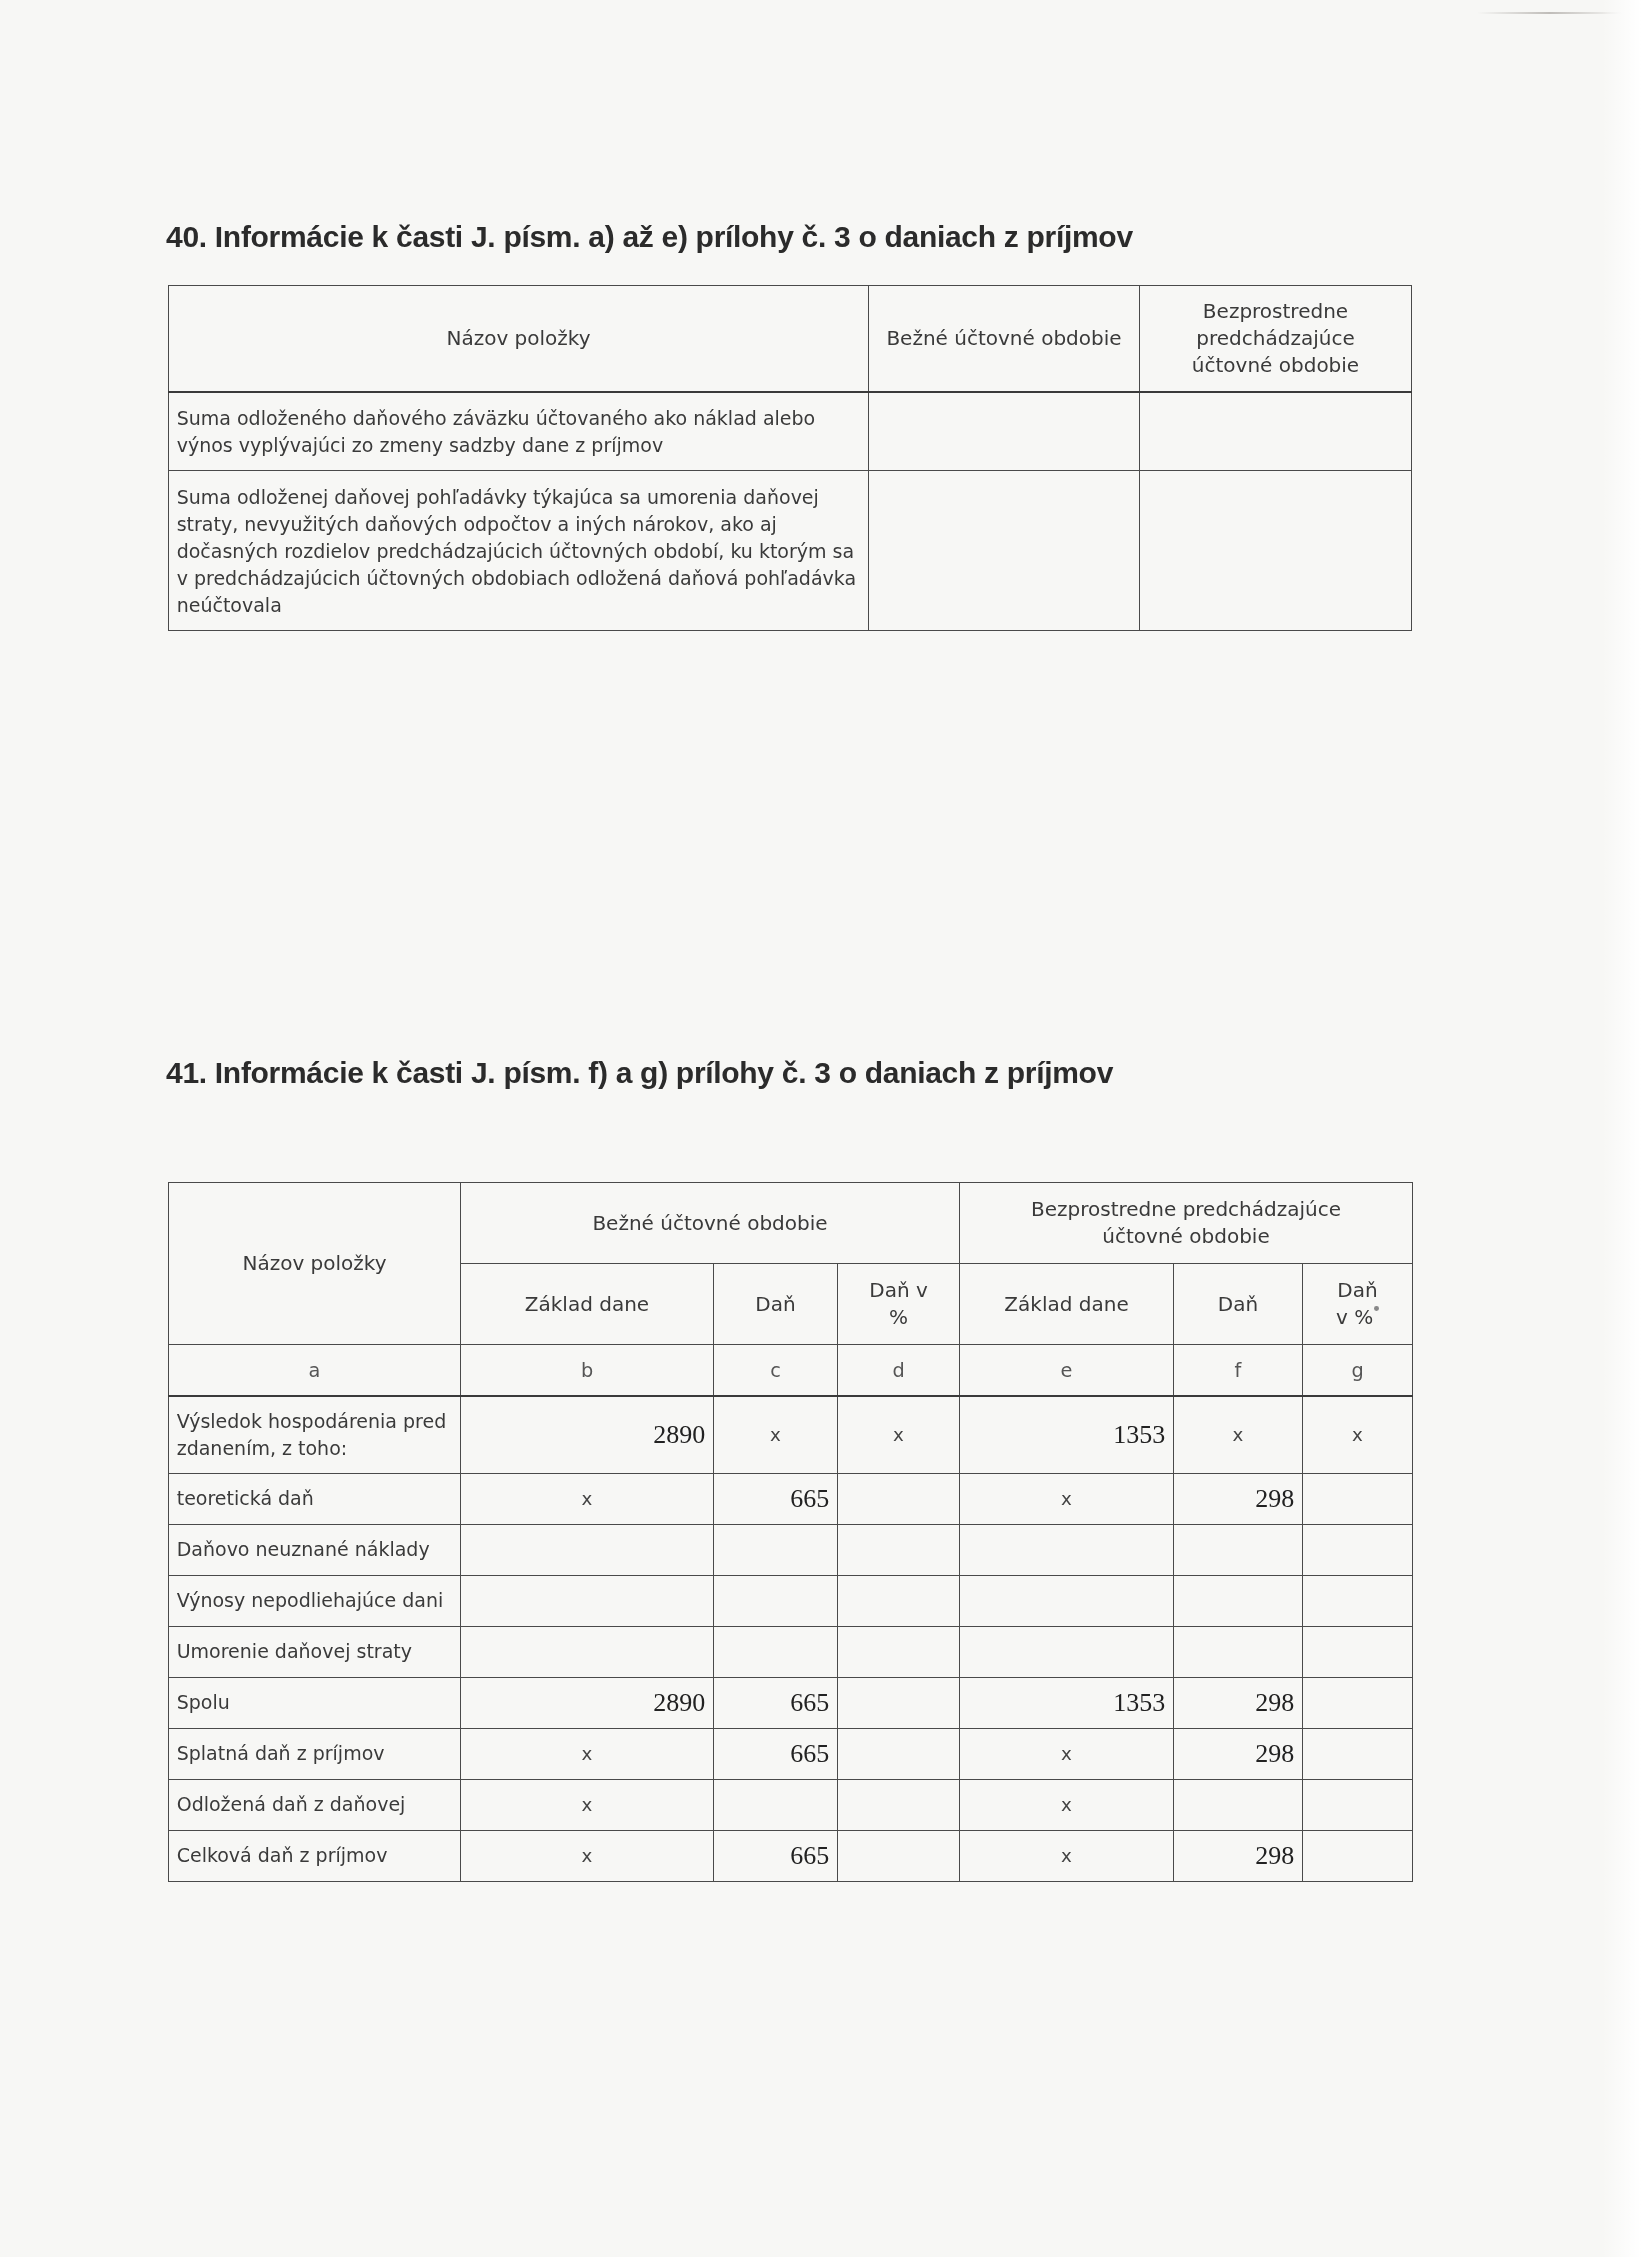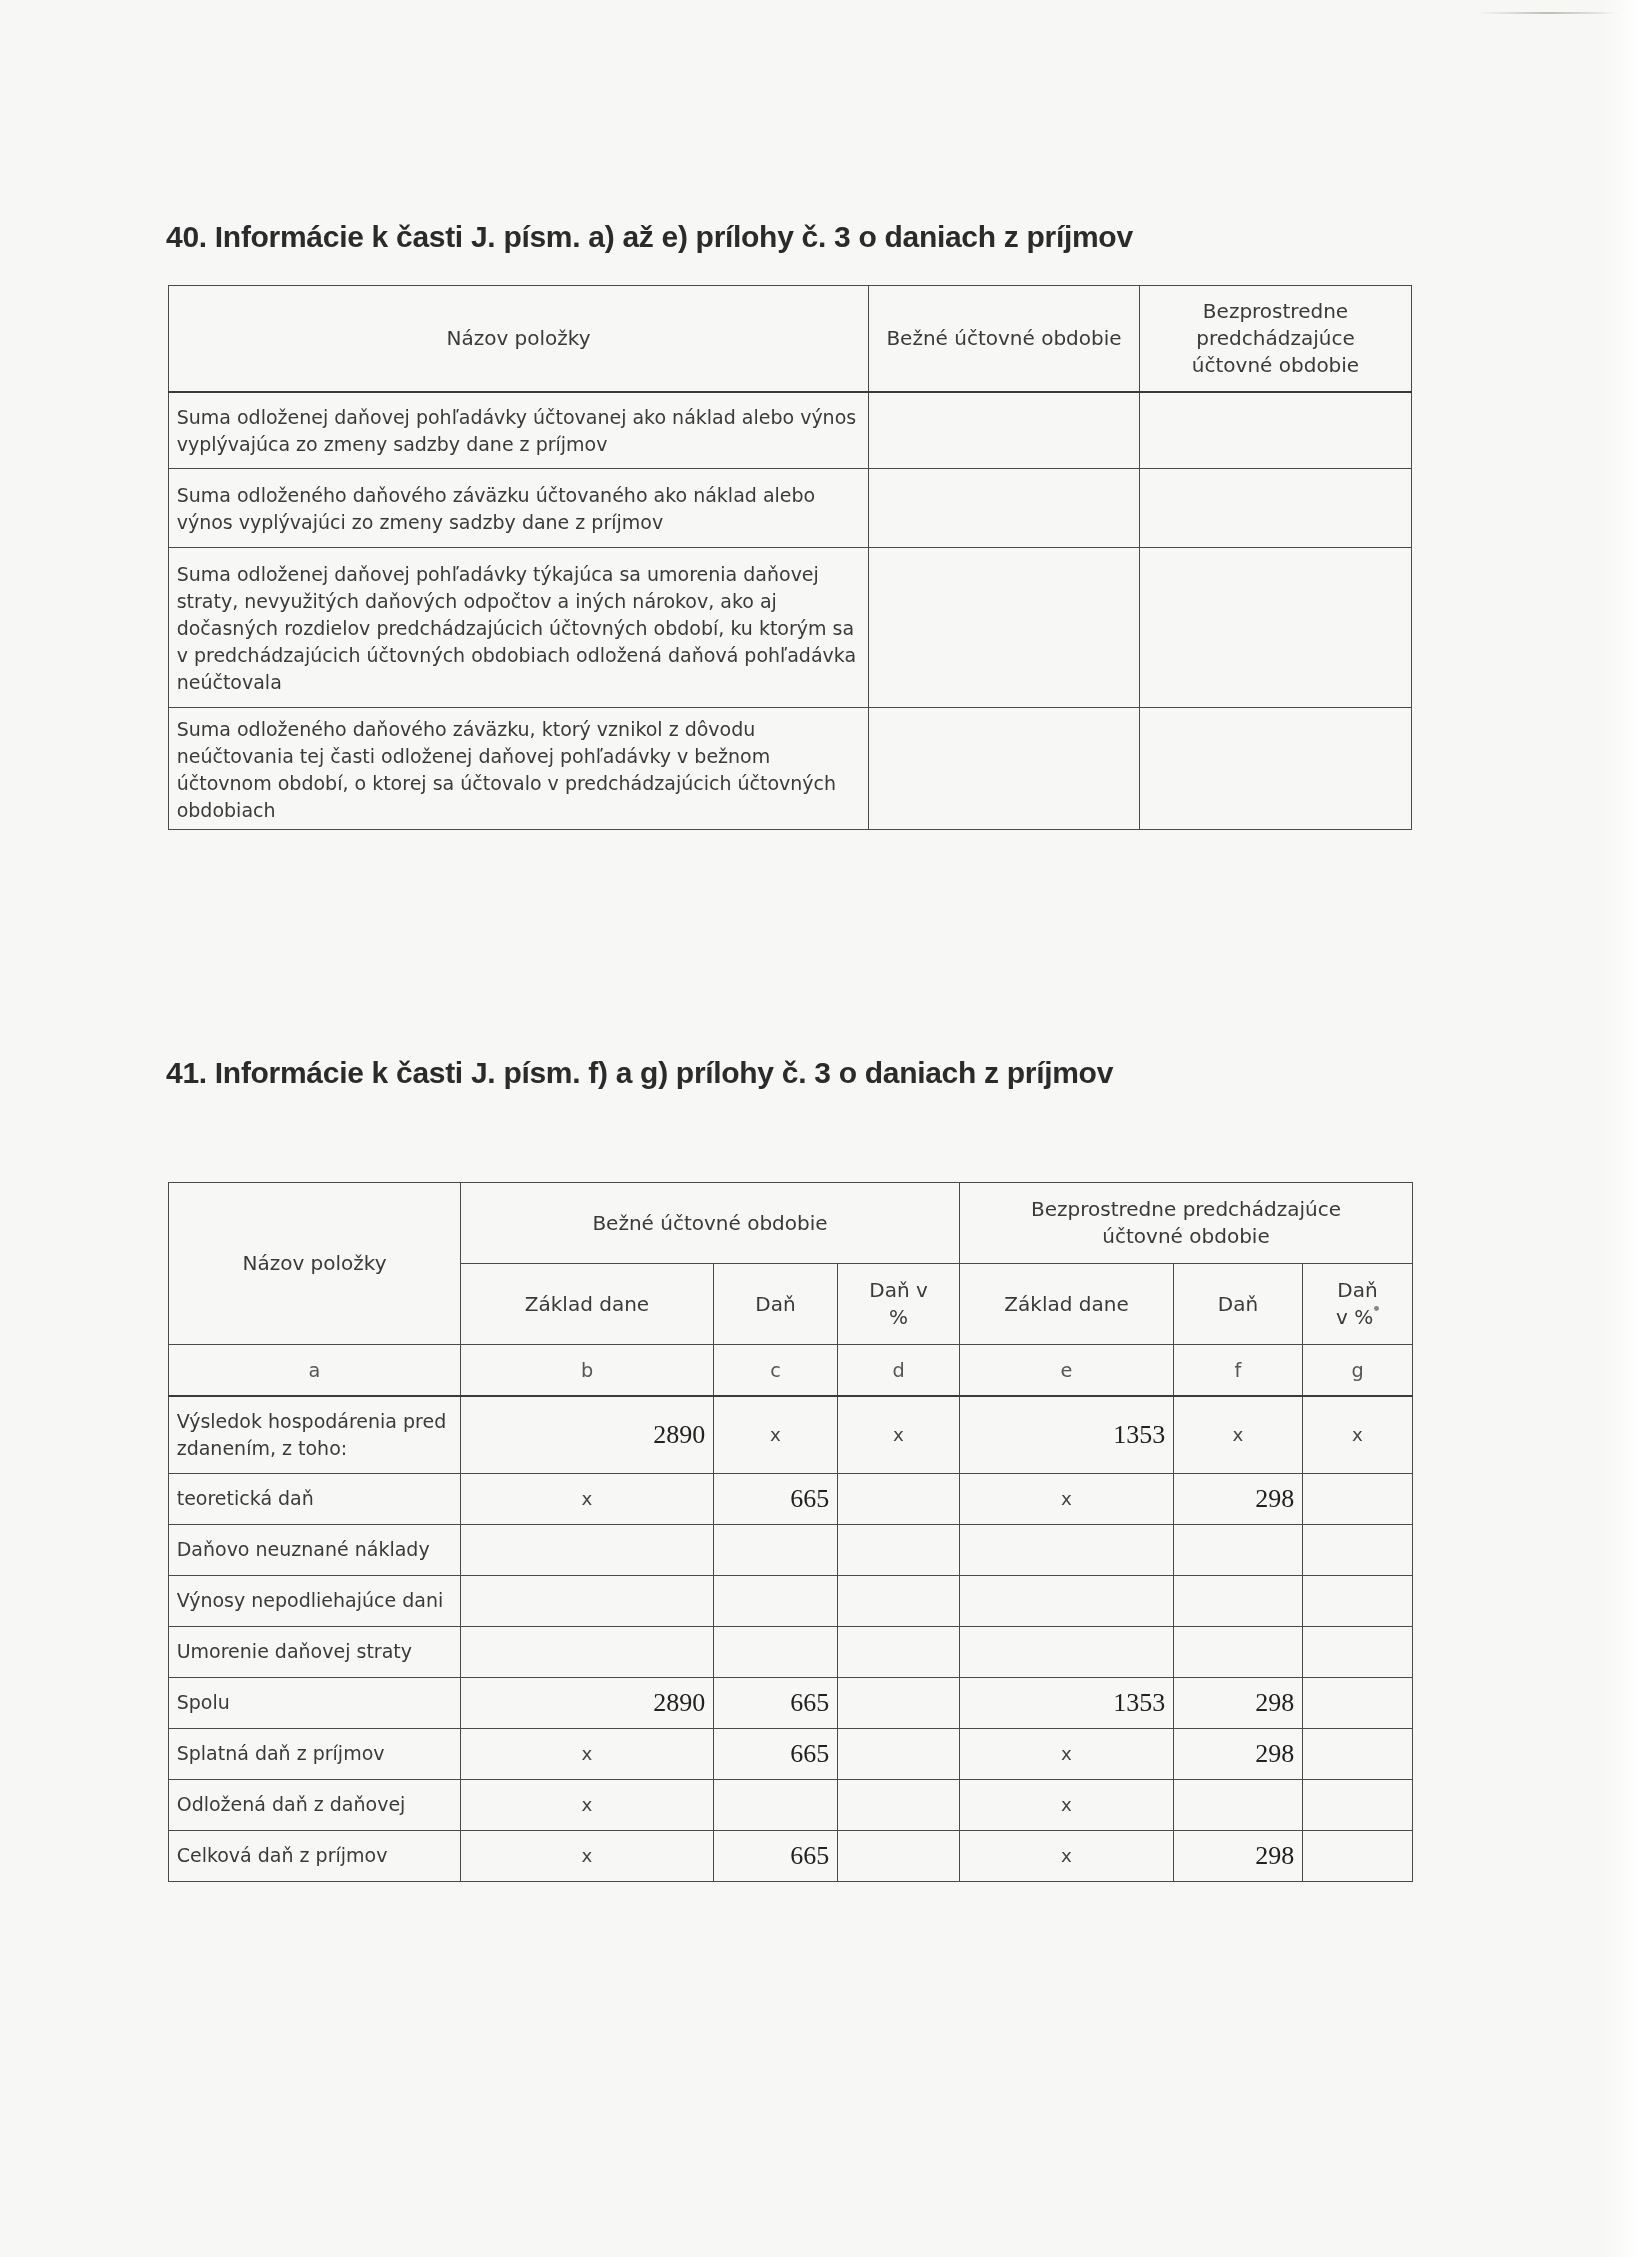--- a/index.html
+++ b/index.html
@@ -102,37 +102,27 @@
     <col style="width:700px">
     <col style="width:271px">
     <col style="width:272px">
   </colgroup>
   <tbody>
       <tr class="head-row sep">
     <th>Názov položky</th>
     <th>Bežné účtovné obdobie</th>
     <th style="padding:0 39px;">Bezprostredne predchádzajúce účtovné obdobie</th>
   </tr>
-  <tr style="height:77px">
-    <td class="label">Suma odloženej daňovej pohľadávky účtovanej ako náklad alebo výnos vyplývajúca zo zmeny sadzby dane z príjmov</td>
-    <td class="value"></td>
-    <td class="value"></td>
-  </tr>
   <tr style="height:79px">
     <td class="label">Suma odloženého daňového záväzku účtovaného ako náklad alebo výnos vyplývajúci zo zmeny sadzby dane z príjmov</td>
     <td class="value"></td>
     <td class="value"></td>
   </tr>
   <tr style="height:160px">
     <td class="label">Suma odloženej daňovej pohľadávky týkajúca sa umorenia daňovej straty, nevyužitých daňových odpočtov a iných nárokov, ako aj dočasných rozdielov predchádzajúcich účtovných období, ku ktorým sa v predchádzajúcich účtovných obdobiach odložená daňová pohľadávka neúčtovala</td>
-    <td class="value"></td>
-    <td class="value"></td>
-  </tr>
-  <tr style="height:106px">
-    <td class="label">Suma odloženého daňového záväzku, ktorý vznikol z dôvodu neúčtovania tej časti odloženej daňovej pohľadávky v bežnom účtovnom období, o ktorej sa účtovalo v predchádzajúcich účtovných obdobiach</td>
     <td class="value"></td>
     <td class="value"></td>
   </tr>
 </tbody>
   </table>
 
 <h2 id="title41" class="section-title">41. Informácie k časti J. písm. f) a g) prílohy č. 3 o daniach z príjmov</h2>
 
 <table id="table41" class="form">
   <colgroup>

